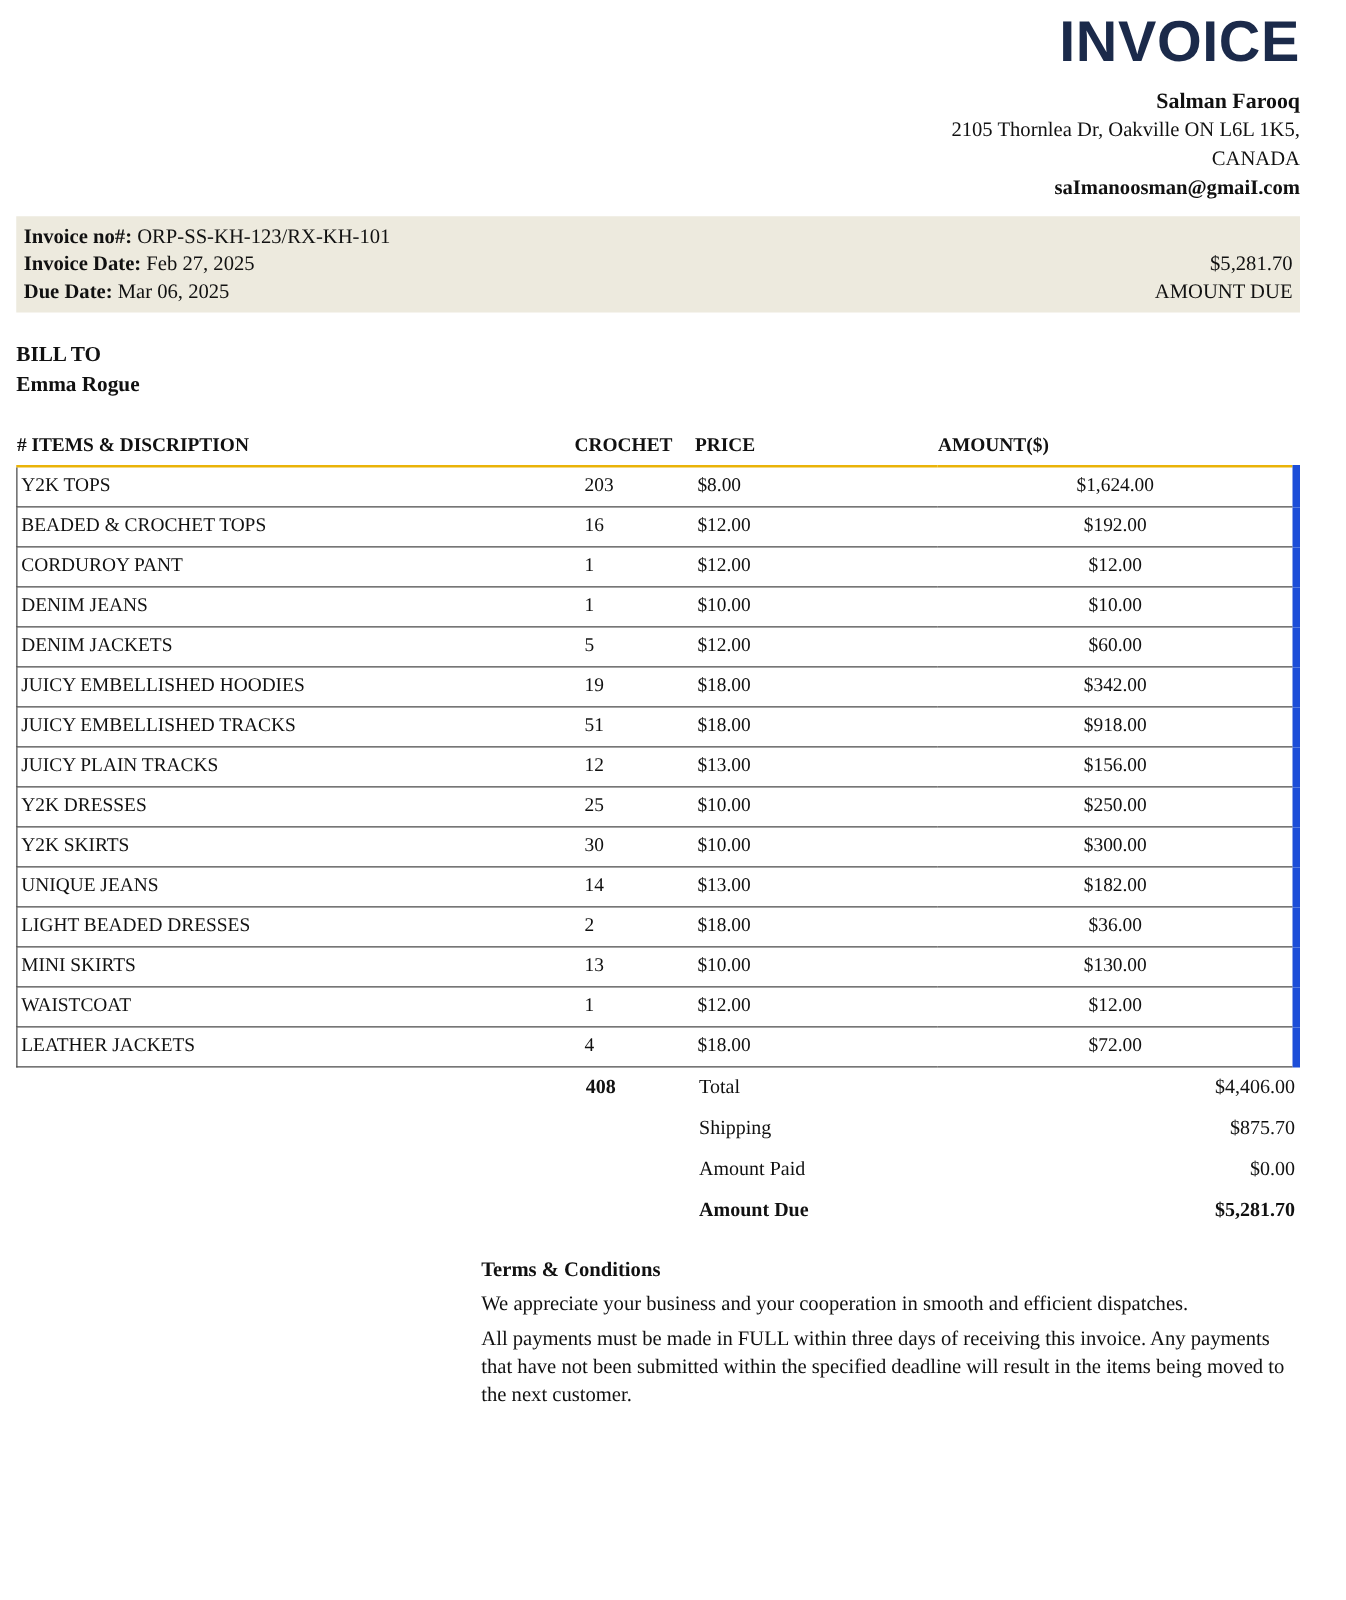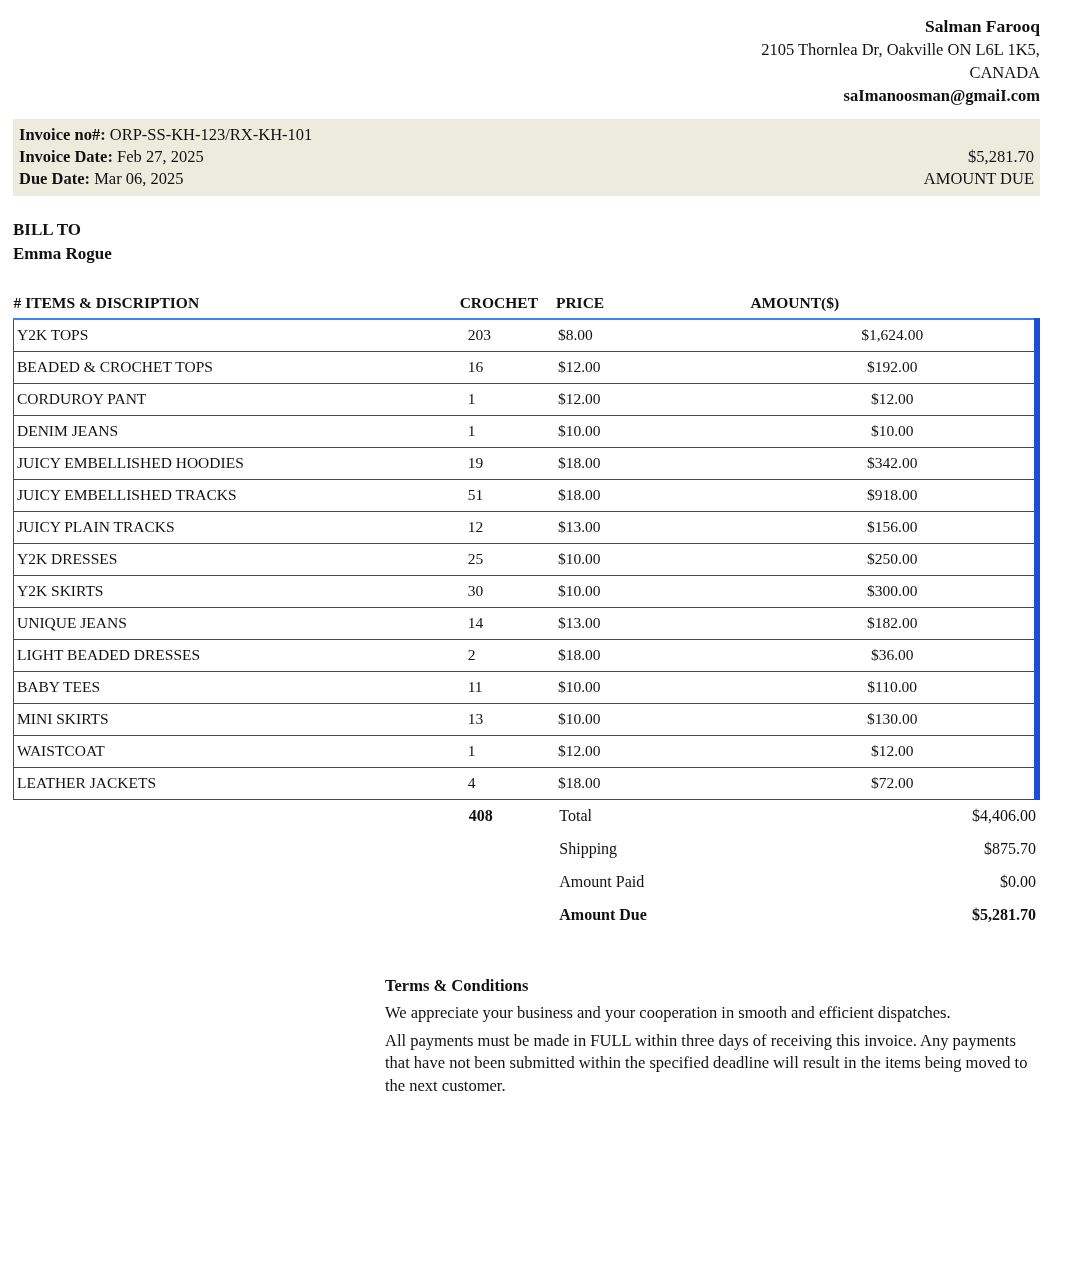--- a/index.html
+++ b/index.html
@@ -57,21 +57,21 @@
   }
   table.items col.c-item     { width: 43.2%; }
   table.items col.c-quantity { width: 9.8%; }
   table.items col.c-price    { width: 19.0%; }
   table.items col.c-amount   { width: 28.0%; }
 
   table.items thead th {
     font-weight: 700;
     text-align: left;
     padding: 2px 0 6px 0;
-    border-bottom: 2px solid #3b82f6;
+    border-bottom: 2px solid #eab308;
     white-space: nowrap;
   }
   table.items thead th.h-quantity { padding-left: 4px; }
   table.items thead th.h-amount { text-align: left; padding-right: 2px; }
 
   table.items tbody td {
     border-bottom: 1px solid #4a4a4a;
     padding: 6px 2px 7px 2px;
     height: 31px;
   }
@@ -88,30 +88,31 @@
   table.totals col.c-item     { width: 43.2%; }
   table.totals col.c-quantity { width: 9.8%; }
   table.totals col.c-price    { width: 19.0%; }
   table.totals col.c-amount   { width: 28.0%; }
   table.totals td { padding: 7px 2px 8px 2px; height: 32px; }
   table.totals td.t-qty { padding-left: 12px; font-weight: 700; }
   table.totals td.t-value { text-align: right; padding-right: 4px; }
   table.totals .bold { font-weight: 700; }
 
   
-  .terms { margin-left: 372px; margin-top: 44px; width: 652px; }
+  .terms { margin-left: 372px; margin-top: 20px; width: 652px; }
   .terms-title { font-weight: 700; font-size: 16.5px; margin-bottom: 6px; }
   .terms p { font-size: 16.5px; line-height: 22.5px; margin-bottom: 5px; }
 </style>
 </head>
 <body>
 
 <div class="page">
 
   <div class="header">
+    <div class="invoice-title">INVOICE</div>
     <div class="sender">
       <div class="sender-name">Salman Farooq</div>
       <div class="sender-address">2105 Thornlea Dr, Oakville ON L6L 1K5,</div>
       <div class="sender-address">CANADA</div>
       <div class="sender-email">saImanoosman@gmaiI.com</div>
     </div>
   </div>
 
   <div class="meta-bar">
     <div class="meta-left">
@@ -164,20 +165,26 @@
           <td class="col-price">$12.00</td>
           <td class="col-amount">$12.00</td>
         </tr>
         <tr>
           <td class="col-item">DENIM JEANS</td>
           <td class="col-quantity">1</td>
           <td class="col-price">$10.00</td>
           <td class="col-amount">$10.00</td>
         </tr>
         <tr>
+          <td class="col-item">DENIM JACKETS</td>
+          <td class="col-quantity">5</td>
+          <td class="col-price">$12.00</td>
+          <td class="col-amount">$60.00</td>
+        </tr>
+        <tr>
           <td class="col-item">JUICY EMBELLISHED HOODIES</td>
           <td class="col-quantity">19</td>
           <td class="col-price">$18.00</td>
           <td class="col-amount">$342.00</td>
         </tr>
         <tr>
           <td class="col-item">JUICY EMBELLISHED TRACKS</td>
           <td class="col-quantity">51</td>
           <td class="col-price">$18.00</td>
           <td class="col-amount">$918.00</td>
@@ -204,26 +211,20 @@
           <td class="col-item">UNIQUE JEANS</td>
           <td class="col-quantity">14</td>
           <td class="col-price">$13.00</td>
           <td class="col-amount">$182.00</td>
         </tr>
         <tr>
           <td class="col-item">LIGHT BEADED DRESSES</td>
           <td class="col-quantity">2</td>
           <td class="col-price">$18.00</td>
           <td class="col-amount">$36.00</td>
-        </tr>
-        <tr>
-          <td class="col-item">BABY TEES</td>
-          <td class="col-quantity">11</td>
-          <td class="col-price">$10.00</td>
-          <td class="col-amount">$110.00</td>
         </tr>
         <tr>
           <td class="col-item">MINI SKIRTS</td>
           <td class="col-quantity">13</td>
           <td class="col-price">$10.00</td>
           <td class="col-amount">$130.00</td>
         </tr>
         <tr>
           <td class="col-item">WAISTCOAT</td>
           <td class="col-quantity">1</td>

